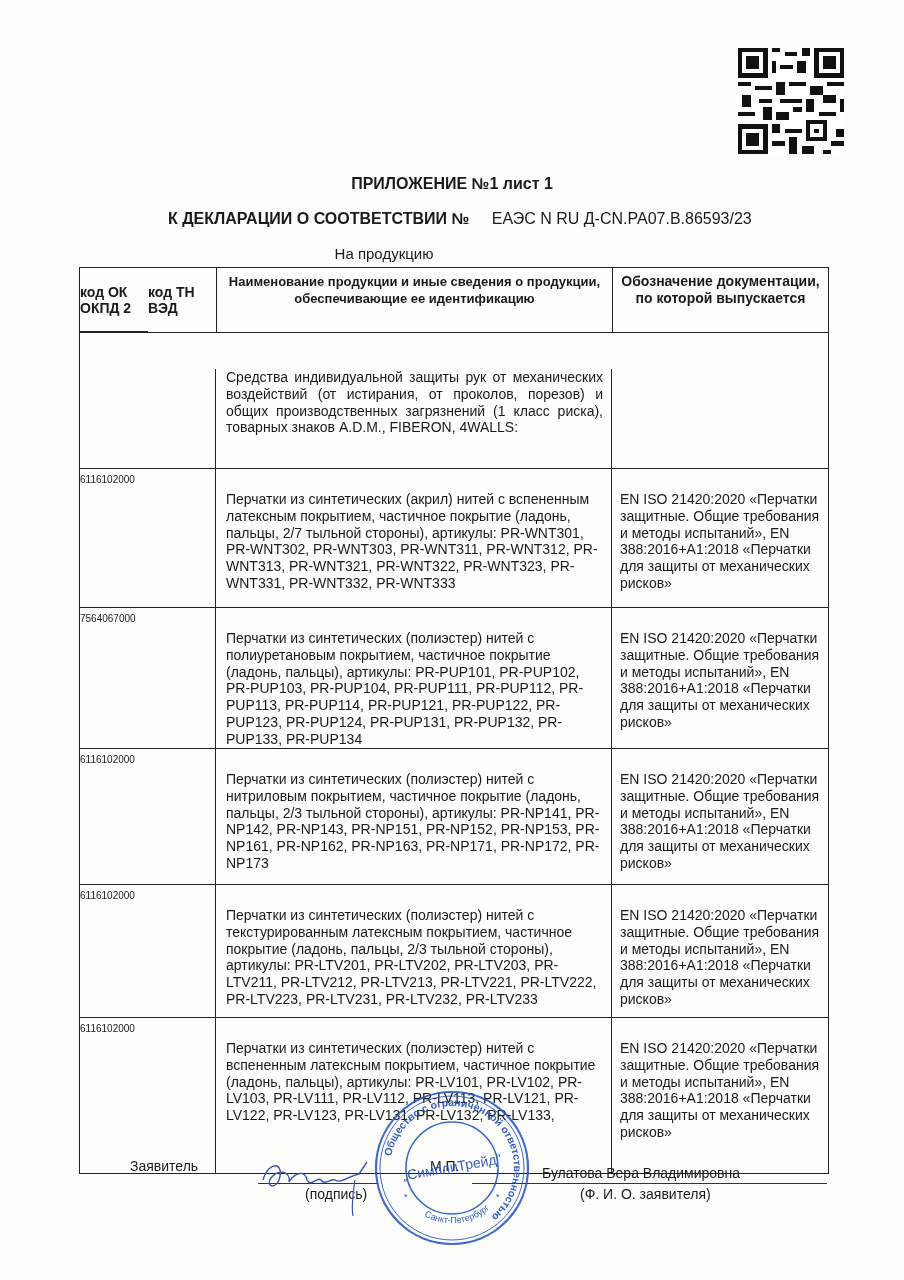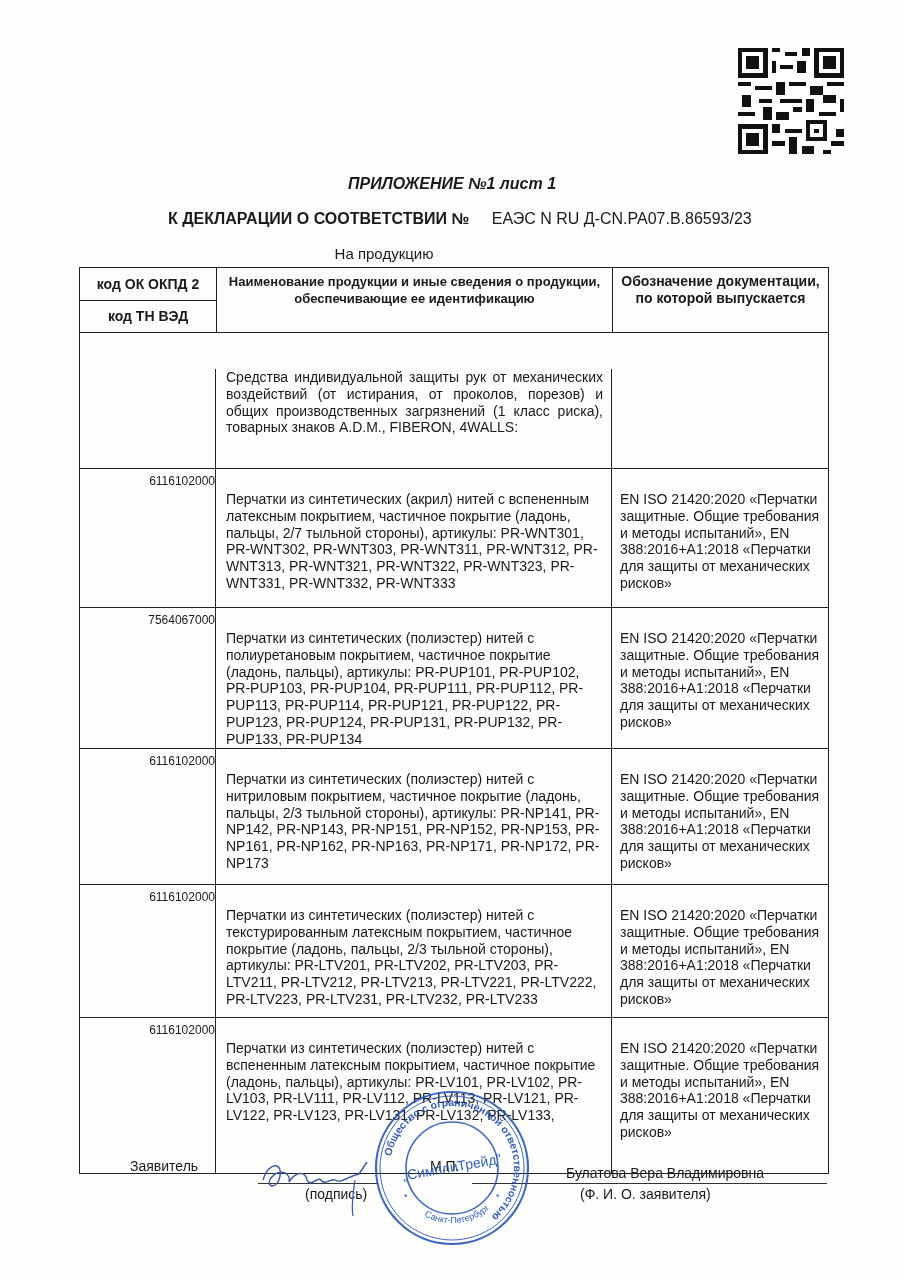--- a/index.html
+++ b/index.html
@@ -1,48 +1,48 @@
 <!DOCTYPE html>
 <html><head>
 <meta charset="utf-8">
 <style>
   html, body { margin: 0; padding: 0; }
   body {
     width: 904px; height: 1280px; background: #fdfdfc; position: relative; overflow: hidden;
     font-family: "Liberation Sans", sans-serif; color: #1a1a1a;
   }
   .qr { position: absolute; left: 738px; top: 48px; width: 106px; height: 106px; }
-  .title1 { position: absolute; left: 0; width: 904px; top: 175px; text-align: center; font-weight: bold; font-size: 16px; font-style: italic; }
+  .title1 { position: absolute; left: 0; width: 904px; top: 175px; text-align: center; font-weight: bold; font-size: 16px; }
   .title2 { position: absolute; left: 168px; top: 210px; font-size: 16px; white-space: nowrap; }
   .title2 .b { font-weight: bold; }
   .title2 .num { font-weight: normal; margin-left: 18px; margin-top: 11px; }
   .subtitle { position: absolute; left: 0; width: 768px; top: 245px; text-align: center; font-size: 15px; }
 
   .tbl { position: absolute; left: 79px; top: 267px; width: 750px; border: 1.5px solid #222; box-sizing: border-box; }
   .hdr { display: flex; height: 64px; border-bottom: 1.5px solid #222; }
-  .hcol1 { width: 136px; border-right: 1.5px solid #222; display: flex; flex-direction: column; }
+  .hcol1 { width: 136px; border-right: 1.5px solid #222; display: flex; }
   .hcol1 div { flex: 1; display: flex; align-items: center; justify-content: center; font-weight: bold; font-size: 14px; }
   .hcol1 div:first-child { border-bottom: 1.5px solid #222; }
   .hcol2 { width: 396px; border-right: 1.5px solid #222; text-align: center; font-weight: bold; font-size: 13px; line-height: 17px; padding-top: 5px; box-sizing: border-box; }
   .hcol3 { flex: 1; text-align: center; font-weight: bold; font-size: 14px; line-height: 17px; padding-top: 5px; box-sizing: border-box; overflow: hidden; }
   .row { display: flex; border-bottom: 1.5px solid #222; }
   .row:last-child { border-bottom: none; }
-  .c1 { width: 136px; border-right: 1.5px solid #222; box-sizing: border-box; text-align: right; font-size: 12px; padding-top: 5px; }
+  .c1 { width: 136px; border-right: 1.5px solid #222; box-sizing: border-box; text-align: left; font-size: 10px; padding-top: 5px; }
   .c2 { width: 396px; border-right: 1.5px solid #222; box-sizing: border-box; font-size: 14px; line-height: 16.8px; padding: 22px 8px 6px 10px; }
   .c3 { flex: 1; box-sizing: border-box; font-size: 14px; line-height: 16.8px; padding: 22px 6px 6px 8px; }
   .intro .c2 { padding-top: 0; text-align: justify; }
   .intro { height: 99px; margin-top: 36px; }
   .r1 { height: 138px; } .r2 { height: 140px; } .r3 { height: 135px; } .r4 { height: 132px; } .r5 { height: 155px; }
 
   .applicant-label { position: absolute; left: 130px; top: 1158px; font-size: 14px; }
   .sig-line { position: absolute; left: 258px; top: 1183px; width: 120px; border-top: 1px solid #333; }
   .sig-caption { position: absolute; left: 305px; top: 1186px; font-size: 14px; }
   .mp { position: absolute; left: 430px; top: 1158px; font-size: 14px; }
   .name-line { position: absolute; left: 472px; top: 1183px; width: 355px; border-top: 1px solid #333; }
-  .name { position: absolute; left: 542px; top: 1165px; font-size: 14px; margin-left: 24px; }
+  .name { position: absolute; left: 542px; top: 1165px; font-size: 14px; }
   .name-caption { position: absolute; left: 580px; top: 1186px; font-size: 14px; }
   .signature { position: absolute; left: 255px; top: 1150px; width: 130px; height: 70px; }
   .stamp { position: absolute; left: 372px; top: 1088px; width: 160px; height: 160px; }
 </style>
 </head>
 <body>
 
 <svg class="qr" viewBox="0 0 25 25" shape-rendering="crispEdges">
   <rect width="25" height="25" fill="#fff"></rect>
   <g fill="#111">

